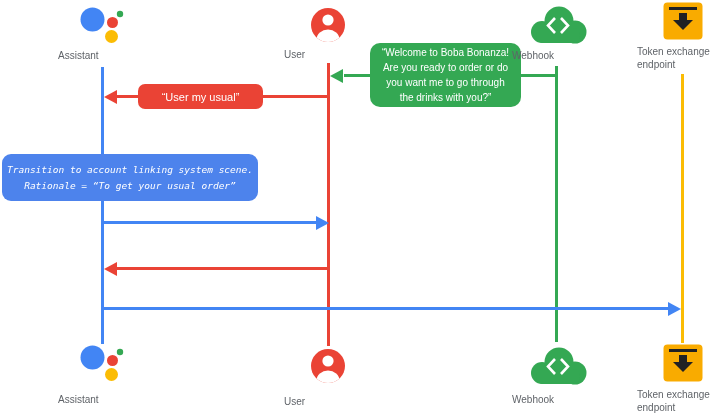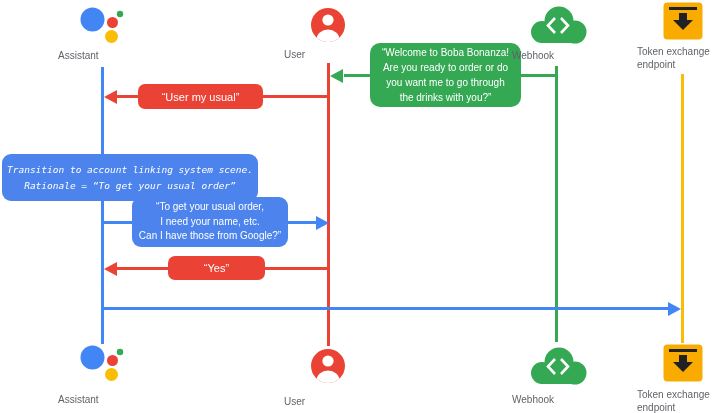--- a/index.html
+++ b/index.html
@@ -44,25 +44,21 @@
   <div class="msg sans" style="left:370px;top:43px;width:151px;height:64px;background:#34A853;border-radius:10px;font-size:10px;line-height:15px;">“Welcome to Boba Bonanza!
 Are you ready to order or do
 you want me to go through
 the drinks with you?”</div>
 
   <div class="msg sans" style="left:138px;top:84px;width:125px;height:25px;background:#EA4335;border-radius:7px;font-size:11px;">“User my usual”</div>
 
   <div class="msg mono" style="left:2px;top:122px;width:256px;height:47px;background:#4D83EC;border-radius:9px;font-size:9.5px;line-height:16px;margin-top:32px;">Transition to account linking system scene.
 Rationale = “To get your usual order”</div>
 
-  <div class="msg sans" style="left:132px;top:197px;width:156px;height:50px;background:#4D83EC;border-radius:9px;font-size:10px;line-height:14.5px;">“To get your usual order,
-I need your name, etc.
-Can I have those from Google?”</div>
 
-  <div class="msg sans" style="left:168px;top:256px;width:97px;height:24px;background:#EA4335;border-radius:7px;font-size:11px;">“Yes”</div>
 
 
   <svg class="icon" style="left:80px;top:7px" width="46" height="44" viewBox="0 0 46 44">
     <circle cx="12.5" cy="12.5" r="12" fill="#4285F4"></circle>
     <circle cx="32.5" cy="15.5" r="5.5" fill="#EA4335"></circle>
     <circle cx="40" cy="7" r="3.2" fill="#34A853"></circle>
     <circle cx="31.5" cy="29.5" r="6.5" fill="#FBBC04"></circle>
   </svg>
 
   <svg class="icon" style="left:311px;top:8px" width="34" height="34" viewBox="0 0 34 34">

